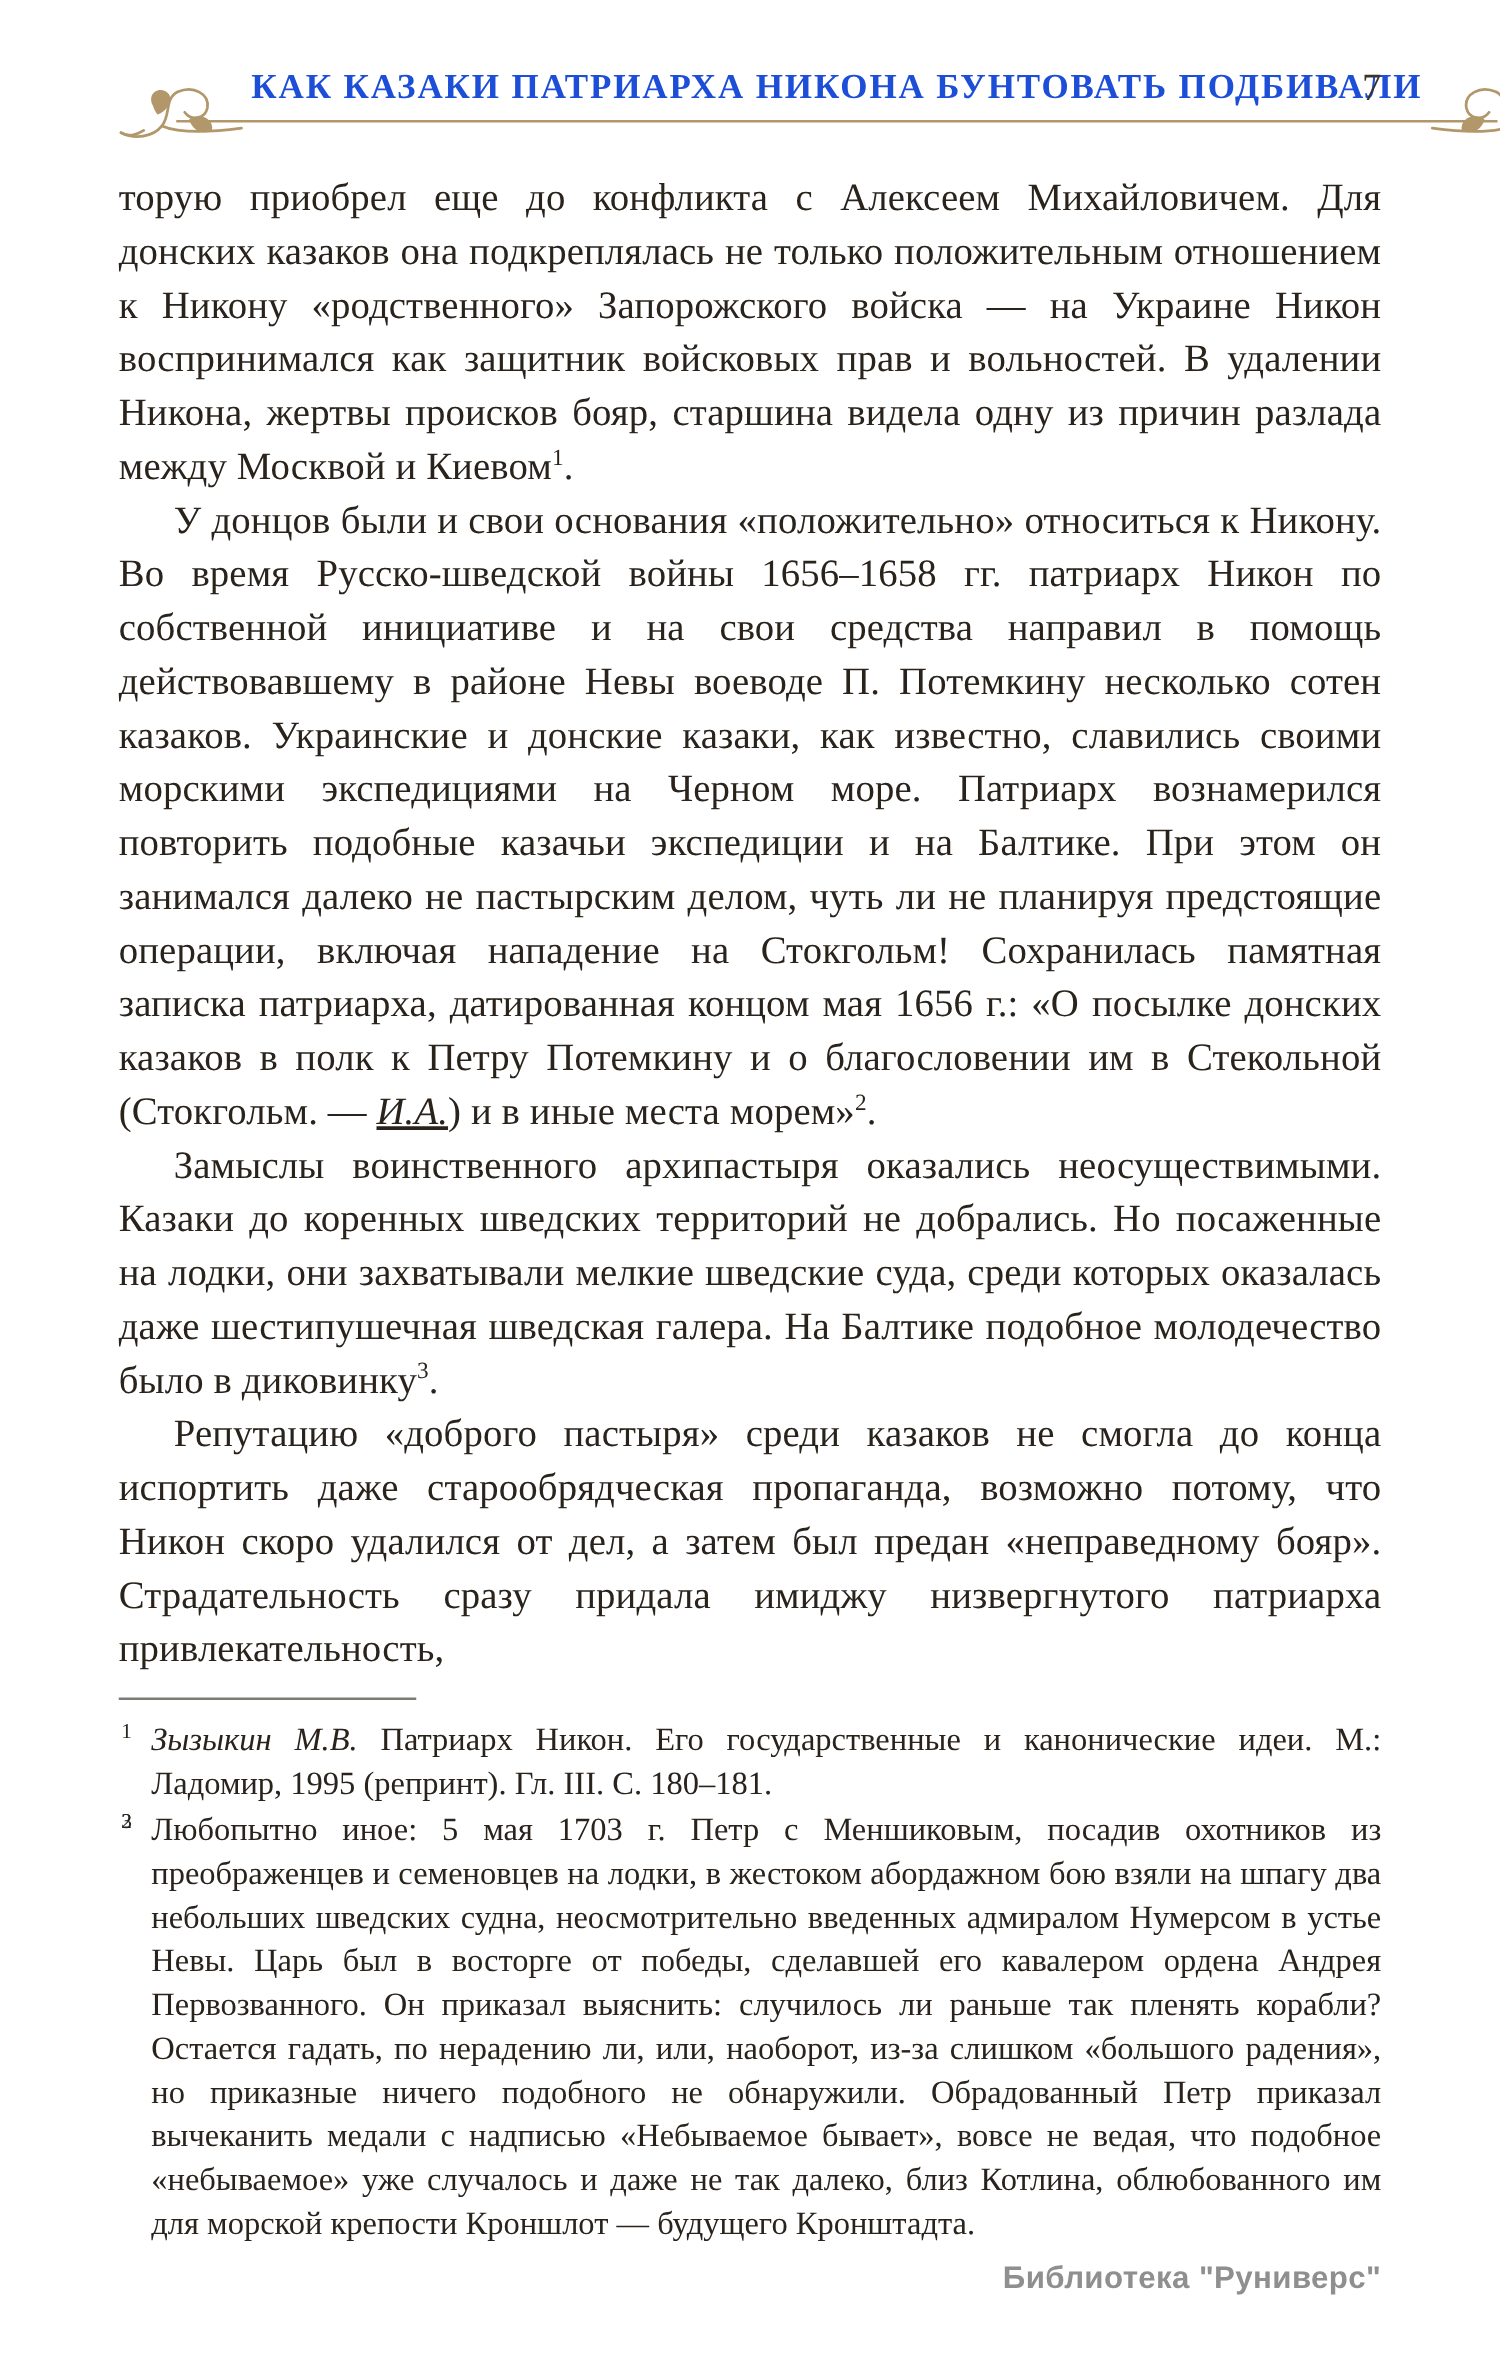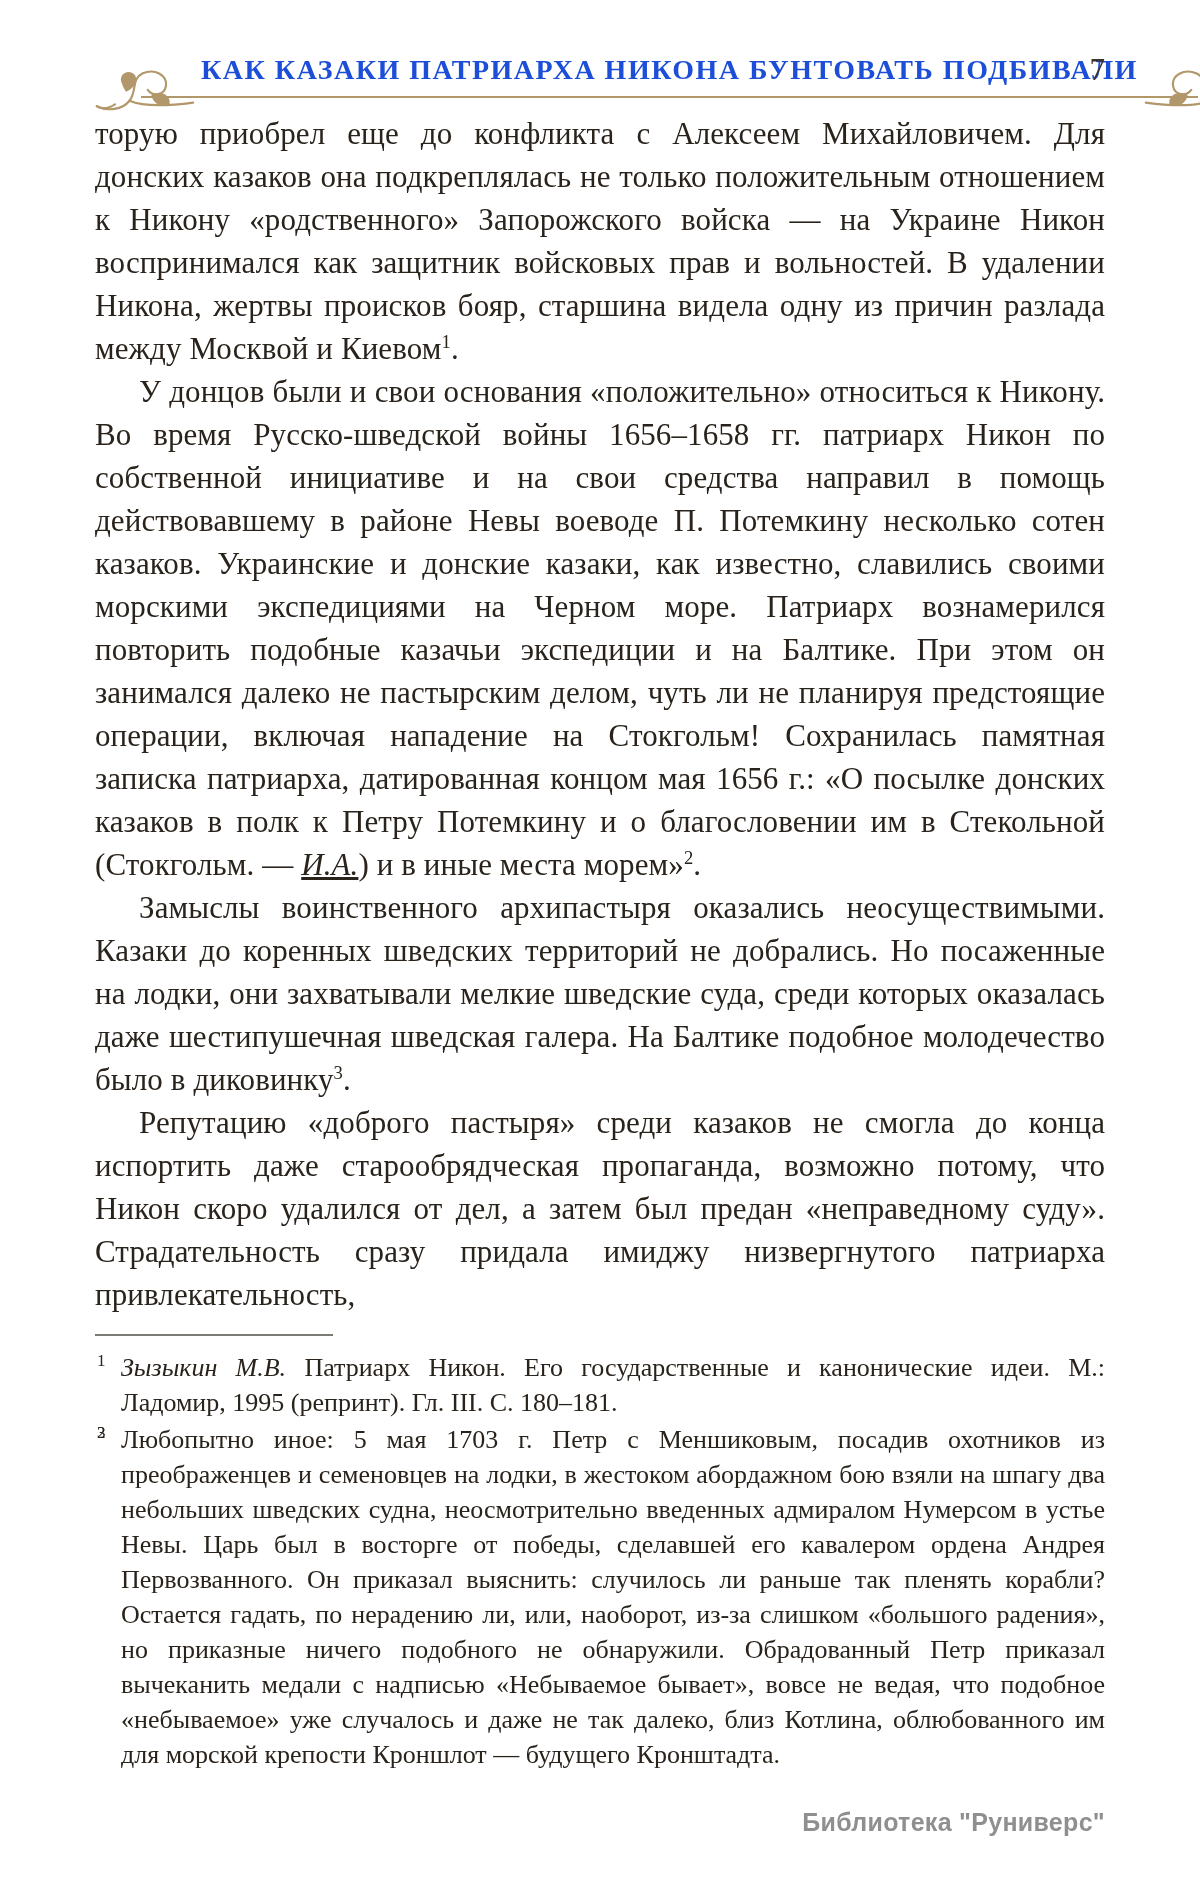--- a/index.html
+++ b/index.html
@@ -52,20 +52,21 @@
   .page-number {
     position: absolute;
     right: 0;
     top: 6px;
     font-size: 31px;
     color: #3a332b;
   }
 
   
   .body-text {
+    margin-top: 24px;
     font-size: 31px;
     line-height: 43px;
     text-align: justify;
     letter-spacing: 0.1px;
   }
   .para { margin: 0; text-indent: 44px; }
   .para.no-indent { text-indent: 0; }
   .para em { font-style: italic; text-decoration: underline; }
   sup.fnref {
     font-size: 60%;
@@ -148,21 +149,21 @@
     <div class="page-number">7</div>
   </header>
 
   <main class="body-text">
     <p class="para no-indent"><span>торую приобрел еще до конфликта с Алексеем Михайловичем. Для донских казаков она подкреплялась не только положительным отношением к Никону «родственного» Запорожского войска — на Украине Никон воспринимался как защитник войсковых прав и вольностей. В удалении Никона, жертвы происков бояр, старшина видела одну из причин разлада между Москвой и Киевом</span><sup class="fnref">1</sup><span>.</span></p>
 
     <p class="para"><span>У донцов были и свои основания «положительно» относиться к Никону. Во время Русско-шведской войны 1656–1658 гг. патриарх Никон по собственной инициативе и на свои средства направил в помощь действовавшему в районе Невы воеводе П. Потемкину несколько сотен казаков. Украинские и донские казаки, как известно, славились своими морскими экспедициями на Черном море. Патриарх вознамерился повторить подобные казачьи экспедиции и на Балтике. При этом он занимался далеко не пастырским делом, чуть ли не планируя предстоящие операции, включая нападение на Стокгольм! Сохранилась памятная записка патриарха, датированная концом мая 1656 г.: «О посылке донских казаков в полк к Петру Потемкину и о благословении им в Стекольной (Стокгольм. — </span><em>И.А.</em><span>) и в иные места морем»</span><sup class="fnref">2</sup><span>.</span></p>
 
     <p class="para"><span>Замыслы воинственного архипастыря оказались неосуществимыми. Казаки до коренных шведских территорий не добрались. Но посаженные на лодки, они захватывали мелкие шведские суда, среди которых оказалась даже шестипушечная шведская галера. На Балтике подобное молодечество было в диковинку</span><sup class="fnref">3</sup><span>.</span></p>
 
-    <p class="para"><span>Репутацию «доброго пастыря» среди казаков не смогла до конца испортить даже старообрядческая пропаганда, возможно потому, что Никон скоро удалился от дел, а затем был предан «неправедному суду». Страдательность сразу придала имиджу низвергнутого патриарха привлекательность,</span></p>
+    <p class="para"><span>Репутацию «доброго пастыря» среди казаков не смогла до конца испортить даже старообрядческая пропаганда, возможно потому, что Никон скоро удалился от дел, а затем был предан «неправедному бояр». Страдательность сразу придала имиджу низвергнутого патриарха привлекательность,</span></p>
   </main>
 
   <div class="footnote-divider"></div>
 
   <section class="footnotes">
     <div class="footnote">
       <sup class="fn-num">1</sup><em>Зызыкин М.В.</em><span> Патриарх Никон. Его государственные и канонические идеи. М.: Ладомир, 1995 (репринт). Гл. III. С. 180–181.</span>
     </div>
     <div class="footnote">
       <sup class="fn-num">2</sup>

